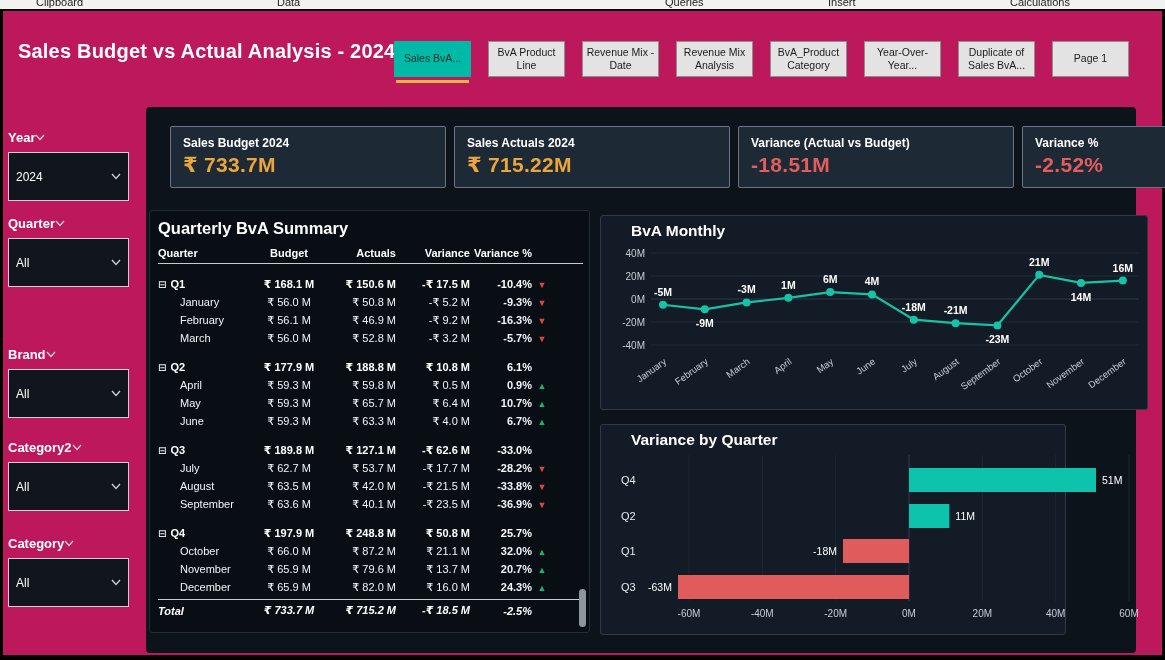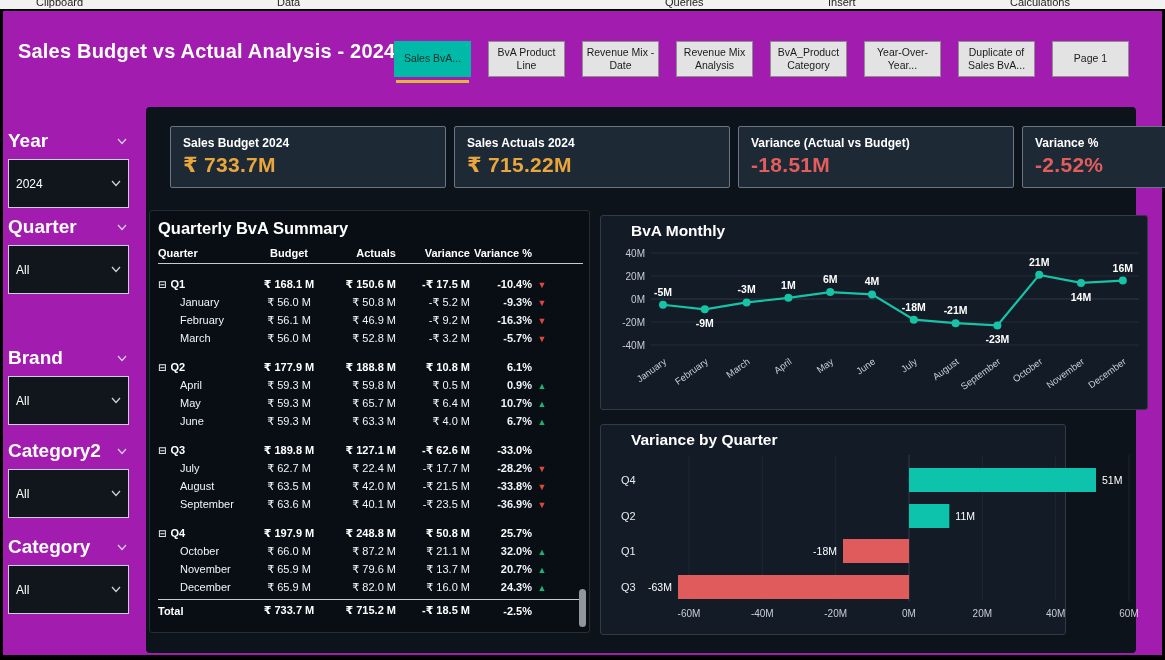--- a/index.html
+++ b/index.html
@@ -1,31 +1,31 @@
 <!DOCTYPE html>
 <html><head>
 <meta charset="utf-8">
 <style>
   html,body{margin:0;padding:0;background:#000;}
-  #app{position:relative;width:1165px;height:660px;background:#a21caf;overflow:hidden;
+  #app{position:relative;width:1165px;height:660px;background:#be185d;overflow:hidden;
        font-family:"Liberation Sans","DejaVu Sans",sans-serif;color:#fff;
        box-shadow:inset 0 -5px 0 #000, inset 3px 0 0 #000, inset -3px 0 0 #000;}
   
   .ribbon{position:absolute;top:0;left:0;width:100%;height:9px;background:#f2f2f2;border-bottom:2px solid #000;overflow:hidden;}
   .ribbon span{position:absolute;top:-4px;font-size:11px;color:#222;cursor:pointer;}
   
   .page-title{position:absolute;left:18px;top:40px;font-size:20px;font-weight:700;letter-spacing:.2px;text-align:right;}
   .tabs{position:absolute;left:394px;top:41px;display:flex;gap:17px;}
   .tab{width:77px;min-height:36px;background:#e3e3e3;border:1px solid #8f8f8f;color:#1b1b1b;
        font-size:10.5px;line-height:1.25;display:flex;align-items:center;justify-content:center;
        text-align:center;padding:2px 3px;box-sizing:border-box;position:relative;cursor:pointer;}
   .tab-underline{position:absolute;left:1px;right:1px;bottom:-7px;height:3px;}
   
   .slicer{position:absolute;left:8px;width:121px;}
-  .slicer .head{display:flex;justify-content:space-between;align-items:center;font-size:19px;font-weight:700;padding-right:2px;}
+  .slicer .head{display:flex;align-items:center;font-size:13px;font-weight:700;padding-right:2px;}
   .slicer .box{margin-top:7px;height:25px;border:1px solid #c9d0d8;background:#11161d;display:flex;
                align-items:center;justify-content:space-between;padding:11px 7px;font-size:12px;cursor:pointer;}
   
   .canvas{position:absolute;left:146px;top:107px;width:990px;height:546px;background:#0d131b;border-radius:4px;}
   .kpi-row{position:absolute;left:170px;top:126px;display:flex;gap:8px;}
   .kpi{width:276px;height:62px;box-sizing:border-box;background:#1e2936;border:1px solid #6a7482;border-radius:2px;padding:9px 12px;}
   .kpi .t{font-size:12px;font-weight:700;}
   .kpi .v{font-size:21px;font-weight:700;margin-top:3px;letter-spacing:.3px;}
   
   .tbl-panel{position:absolute;left:149px;top:210px;width:441px;height:423px;background:#090e15;
@@ -35,21 +35,21 @@
   .c-label{width:94px;display:flex;align-items:center;box-sizing:border-box;}
   .c-b{width:74px;text-align:center;}
   .c-a{width:70px;text-align:right;}
   .c-v{width:74px;text-align:right;}
   .c-p{width:62px;text-align:right;font-weight:700;}
   .c-ar{width:20px;text-align:center;}
   .trow{display:flex;align-items:center;height:18px;font-size:11px;cursor:pointer;}
   .trow.group{font-weight:700;margin-top:11px;}
   .trow.month{font-weight:400;color:#f2f4f6;}
   .trow.month .c-label{padding-left:22px;}
-  .trow.total{font-weight:700;border-top:1px solid #c7ccd3;margin-top:3px;height:21px;}
+  .trow.total{font-weight:700;border-top:1px solid #c7ccd3;margin-top:3px;height:21px;font-style:italic;}
   .expand{font-size:10px;margin-right:4px;color:#dfe3e8;cursor:pointer;}
   .arrow{font-size:9px;}
   .arrow.down{color:#e0473c;}
   .arrow.up{color:#18b375;}
   .scroll-thumb{position:absolute;right:3px;top:378px;width:7px;height:38px;background:#8f969e;border-radius:4px;cursor:pointer;}
   
   .chart-panel{position:absolute;background:#121b26;border:1px solid #323a45;border-radius:3px;box-sizing:border-box;}
   #line-panel{left:600px;top:215px;width:548px;height:195px;}
   #bar-panel{left:600px;top:424px;width:466px;height:211px;}
   .chart-title{position:absolute;left:30px;top:6px;font-size:15.5px;font-weight:700;z-index:2;}
@@ -275,21 +275,21 @@
           <span class="c-a">₹ 127.1 M</span>
           <span class="c-v">-₹ 62.6 M</span>
           <span class="c-p">-33.0%</span>
           <span class="c-ar"></span>
         </div>
         <div class="trow month">
           <span class="c-label">
             <span>July</span>
           </span>
           <span class="c-b">₹ 62.7 M</span>
-          <span class="c-a">₹ 22.4 M</span>
+          <span class="c-a">₹ 53.7 M</span>
           <span class="c-v">-₹ 17.7 M</span>
           <span class="c-p">-28.2%</span>
           <span class="c-ar"><span class="arrow down">▼</span></span>
         </div>
         <div class="trow month">
           <span class="c-label">
             <span>August</span>
           </span>
           <span class="c-b">₹ 63.5 M</span>
           <span class="c-a">₹ 42.0 M</span>

